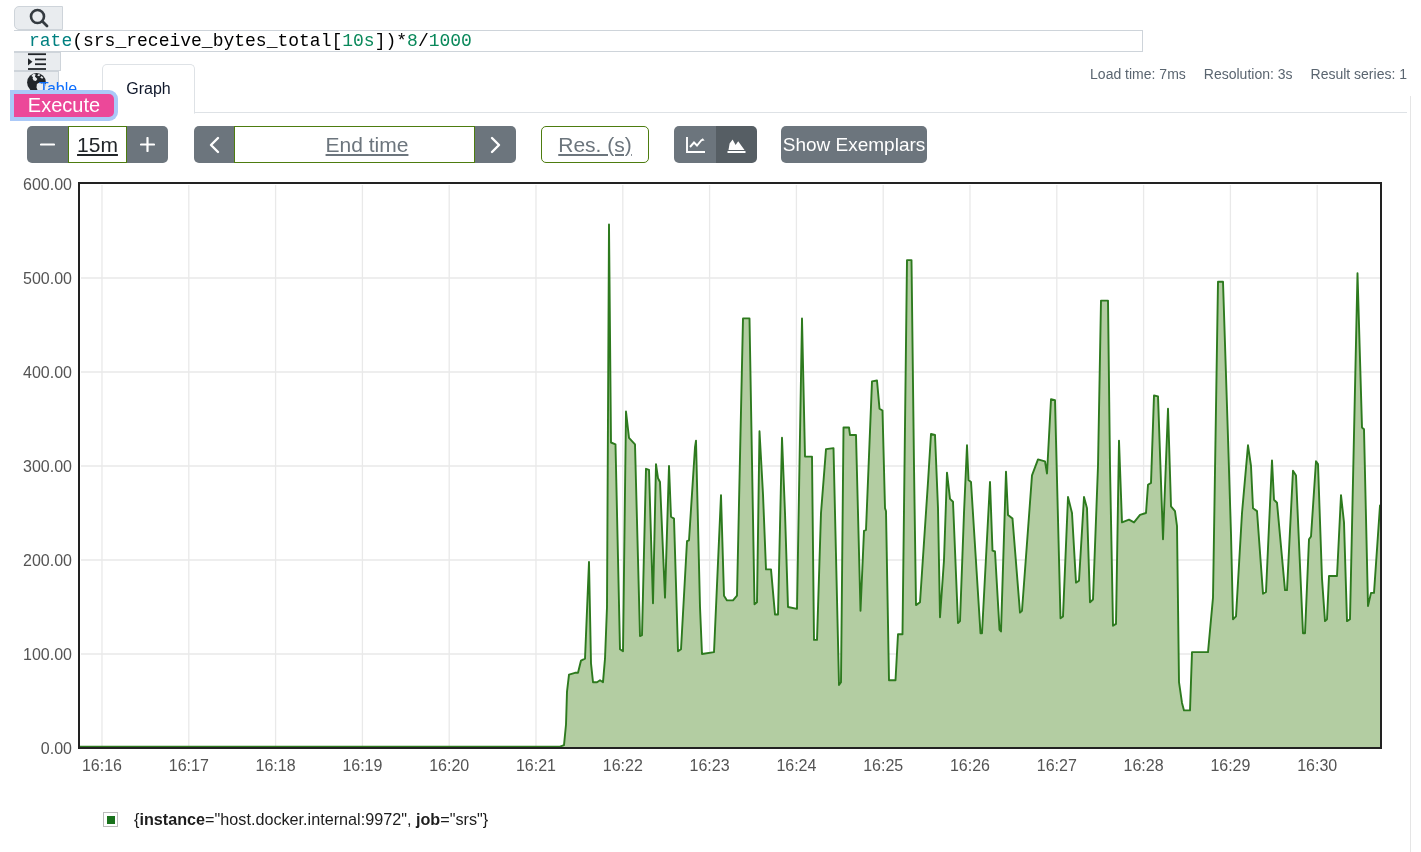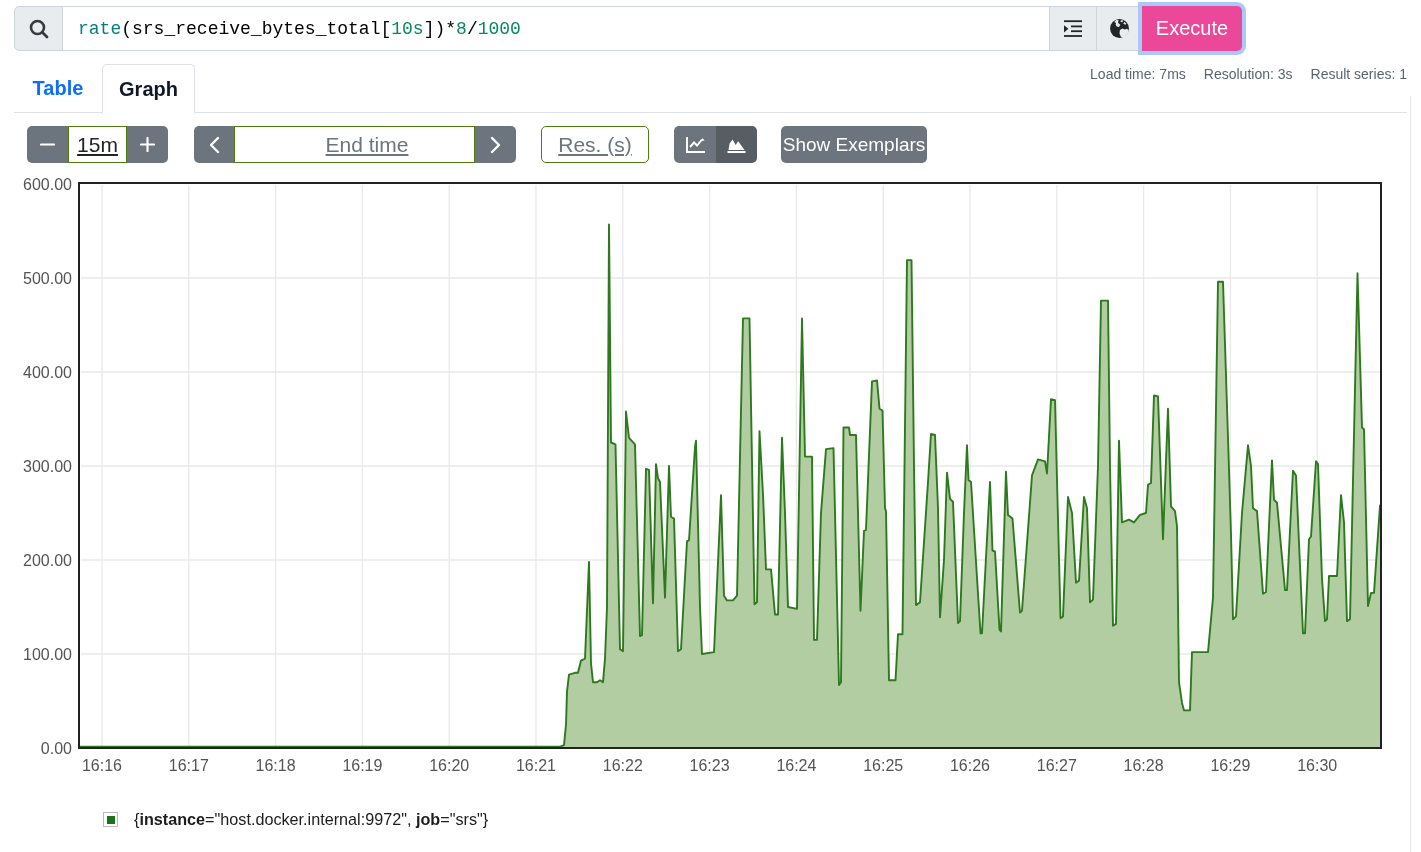--- a/index.html
+++ b/index.html
@@ -1,31 +1,31 @@
 <!DOCTYPE html>
 <html><head>
 <meta charset="utf-8">
 <style>
 * { margin:0; padding:0; box-sizing:border-box; }
 html,body { width:1421px; height:852px; background:#fff; font-family:"Liberation Sans",sans-serif; overflow:hidden; }
 .abs { position:absolute; }
 
-#qrow { left:14px; top:6px; width:1228px; height:45px; display:flex; }
+#qrow { left:14px; top:6px; width:1129px; height:45px; display:flex;flex-direction:column; }
 #qaddon { width:49px; height:45px; background:#e9ecef; border:1px solid #ced4da; border-radius:5px 0 0 5px; display:flex; align-items:center; justify-content:center; }
 #qinput { flex:1; height:45px; background:#fff; border:1px solid #ced4da; border-left:none; display:flex; align-items:center; padding-left:15px; font-family:"Liberation Mono",monospace; font-size:18px; color:#000; white-space:pre; }
 .ibtn { width:47px; height:45px; background:#e9ecef; border:1px solid #ced4da; border-left:none; display:flex; align-items:center; justify-content:center; }
 #execbtn { width:100px; height:45px; background:#ec4899; border-radius:0 5px 5px 0; color:#fff; font-size:20px; display:flex; align-items:center; justify-content:center; box-shadow:0 0 0 4px #abc9f8; position:relative; z-index:2; }
 .teal { color:#008080; }
 .grn { color:#09885a; }
 
 #stats { top:66px; right:14px; font-size:14px; color:#5a6570; }
 #stats span { margin-left:18px; }
 
 #tabs { left:14px; top:64px; width:1393px; height:49px; border-bottom:1px solid #dee2e6; }
-.navlink { position:absolute; top:0; height:49px; display:flex; align-items:center; justify-content:center; font-size:20px;font-weight:bold; }
+.navlink { position:absolute; top:0; height:49px; display:flex; align-items:center; justify-content:center; font-size:16px; }
 #tab-table { left:0; width:88px; color:#0d6efd; }
 #tab-graph { left:88px; width:93px; color:#0f172a; background:#fff; border:1px solid #dee2e6; border-bottom:1px solid #fff; border-radius:5px 5px 0 0; top:0; height:50px; }
 
 .ctl { position:absolute; top:126px; height:37px; }
 .sbtn { background:#6c757d; color:#fff; display:flex; align-items:center; justify-content:center; }
 .cinput { background:#fff; border:1px solid #4d7c0f; display:flex; align-items:center; justify-content:center; font-size:21px;text-decoration:underline; }
 .ph { color:#6c757d; }
 
 #legend { left:103px; top:810px; display:flex; align-items:center; font-size:16.2px; color:#1d1d1d; }
 #swatch { width:15px; height:15px; border:1px solid #bcbcbc; background:#fff; display:flex; align-items:center; justify-content:center; margin-right:16px; }

